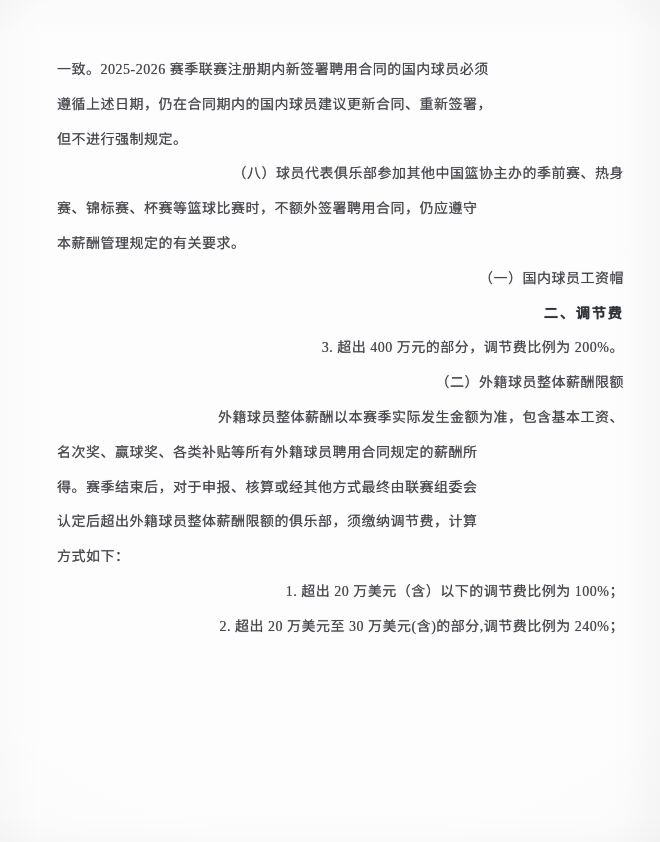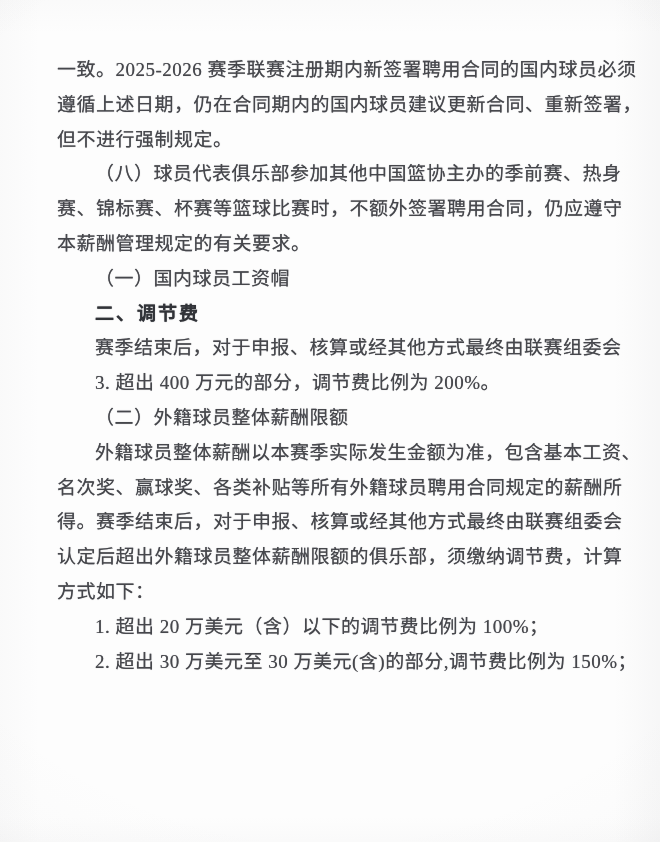--- a/index.html
+++ b/index.html
@@ -23,31 +23,32 @@
       linear-gradient(to right, rgba(140,140,145,0.03) 0%, rgba(255,255,255,0) 6%, rgba(255,255,255,0) 93%, rgba(130,130,135,0.05) 100%),
       linear-gradient(to bottom, rgba(150,150,155,0.03) 0%, rgba(255,255,255,0) 4%, rgba(255,255,255,0) 97%, rgba(150,150,155,0.03) 100%),
       #fdfdfd;
   }
   .doc {
     position: absolute;
     top: 53px;
     left: 57px;
     right: 36px;
     color: #46474c;
-    font-size: 19px;
+    font-size: 14px;
     letter-spacing: 0.5px;
   }
   .line {
     height: 34.8px;
     line-height: 34.8px;
     white-space: nowrap;
     text-shadow: 0 0 0.7px rgba(70,71,76,0.75);
   }
   .line.indent {
     padding-left: 38px;
+    text-align: right;
   }
   .line.bold {
     font-weight: bold;
     color: #313338;
     text-shadow: 0 0 0.8px rgba(49,51,56,0.85);
     letter-spacing: 2px;
   }
 </style>
 </head>
 <body>
@@ -55,24 +56,23 @@
 <div class="page">
   <div class="doc" id="doc-body">
       <div class="line">一致。2025-2026 赛季联赛注册期内新签署聘用合同的国内球员必须</div>
       <div class="line">遵循上述日期，仍在合同期内的国内球员建议更新合同、重新签署，</div>
       <div class="line">但不进行强制规定。</div>
       <div class="line indent">（八）球员代表俱乐部参加其他中国篮协主办的季前赛、热身</div>
       <div class="line">赛、锦标赛、杯赛等篮球比赛时，不额外签署聘用合同，仍应遵守</div>
       <div class="line">本薪酬管理规定的有关要求。</div>
       <div class="line indent">（一）国内球员工资帽</div>
       <div class="line indent bold">二、调节费</div>
-      <div class="line indent">赛季结束后，对于申报、核算或经其他方式最终由联赛组委会</div>
       <div class="line indent">3. 超出 400 万元的部分，调节费比例为 200%。</div>
       <div class="line indent">（二）外籍球员整体薪酬限额</div>
       <div class="line indent">外籍球员整体薪酬以本赛季实际发生金额为准，包含基本工资、</div>
       <div class="line">名次奖、赢球奖、各类补贴等所有外籍球员聘用合同规定的薪酬所</div>
       <div class="line">得。赛季结束后，对于申报、核算或经其他方式最终由联赛组委会</div>
       <div class="line">认定后超出外籍球员整体薪酬限额的俱乐部，须缴纳调节费，计算</div>
       <div class="line">方式如下：</div>
       <div class="line indent">1. 超出 20 万美元（含）以下的调节费比例为 100%；</div>
-      <div class="line indent">2. 超出 30 万美元至 30 万美元(含)的部分,调节费比例为 150%；</div>
+      <div class="line indent">2. 超出 20 万美元至 30 万美元(含)的部分,调节费比例为 240%；</div>
     </div>
 </div>
 
 </body></html>

